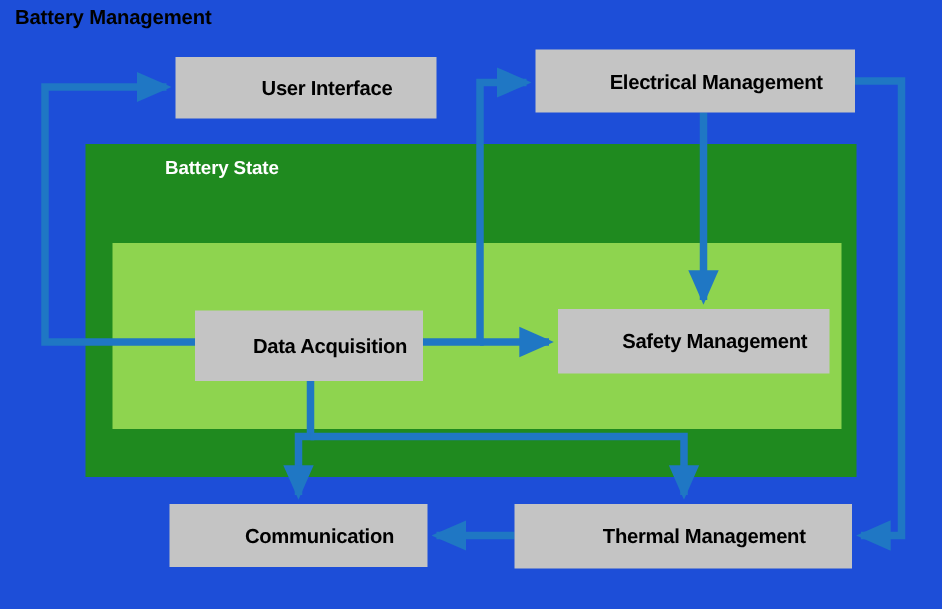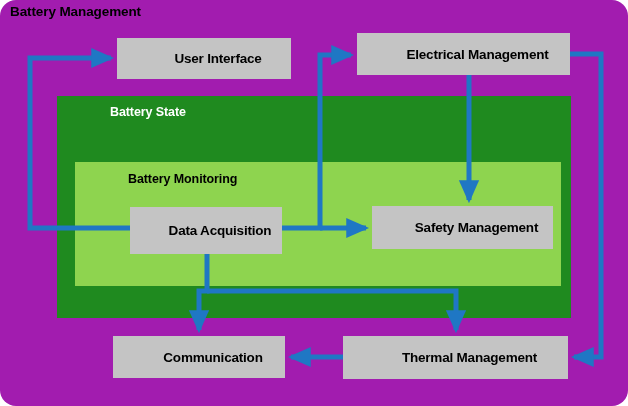--- a/index.html
+++ b/index.html
@@ -4,24 +4,23 @@
 <style>
   html, body {
     margin: 0;
     padding: 0;
     background: #ffffff;
   }
   #canvas {
     position: relative;
     width: 628px;
     height: 406px;
-    background: #a21caf;
+    background: #1d4ed8;
     font-family: "Liberation Sans", sans-serif;
     overflow: hidden;
-    border-radius: 16px;
   }
   #diagram-title {
     position: absolute;
     left: 10px;
     top: 4px;
     font-size: 13.5px;
     font-weight: bold;
     color: #000000;
     letter-spacing: -0.1px;
   }
@@ -97,21 +96,20 @@
 <div id="canvas">
 
   <div id="diagram-title">Battery Management</div>
 
   <div id="battery-state-box" class="container-box"></div>
 
   <div id="battery-monitoring-box" class="container-box"></div>
 
   <div id="battery-state-label" class="container-label">Battery State</div>
 
-  <div id="battery-monitoring-label" class="container-label">Battery Monitoring</div>
 
   <svg id="connectors" viewBox="0 0 628 406" width="628" height="406">
     <defs>
       <marker id="ah" viewBox="0 0 10 10" refX="8.6" refY="5" markerWidth="4.6" markerHeight="4.6" orient="auto-start-reverse">
         <path d="M 0 0.6 L 10 5 L 0 9.4 z" fill="#1f77c4"></path>
       </marker>
     </defs>
     <g fill="none" stroke="#1f77c4" stroke-width="5" stroke-linecap="butt" stroke-linejoin="miter">
 
       <path d="M 130 228 L 30 228 L 30 58 L 111 58" marker-end="url(#ah)"></path>

